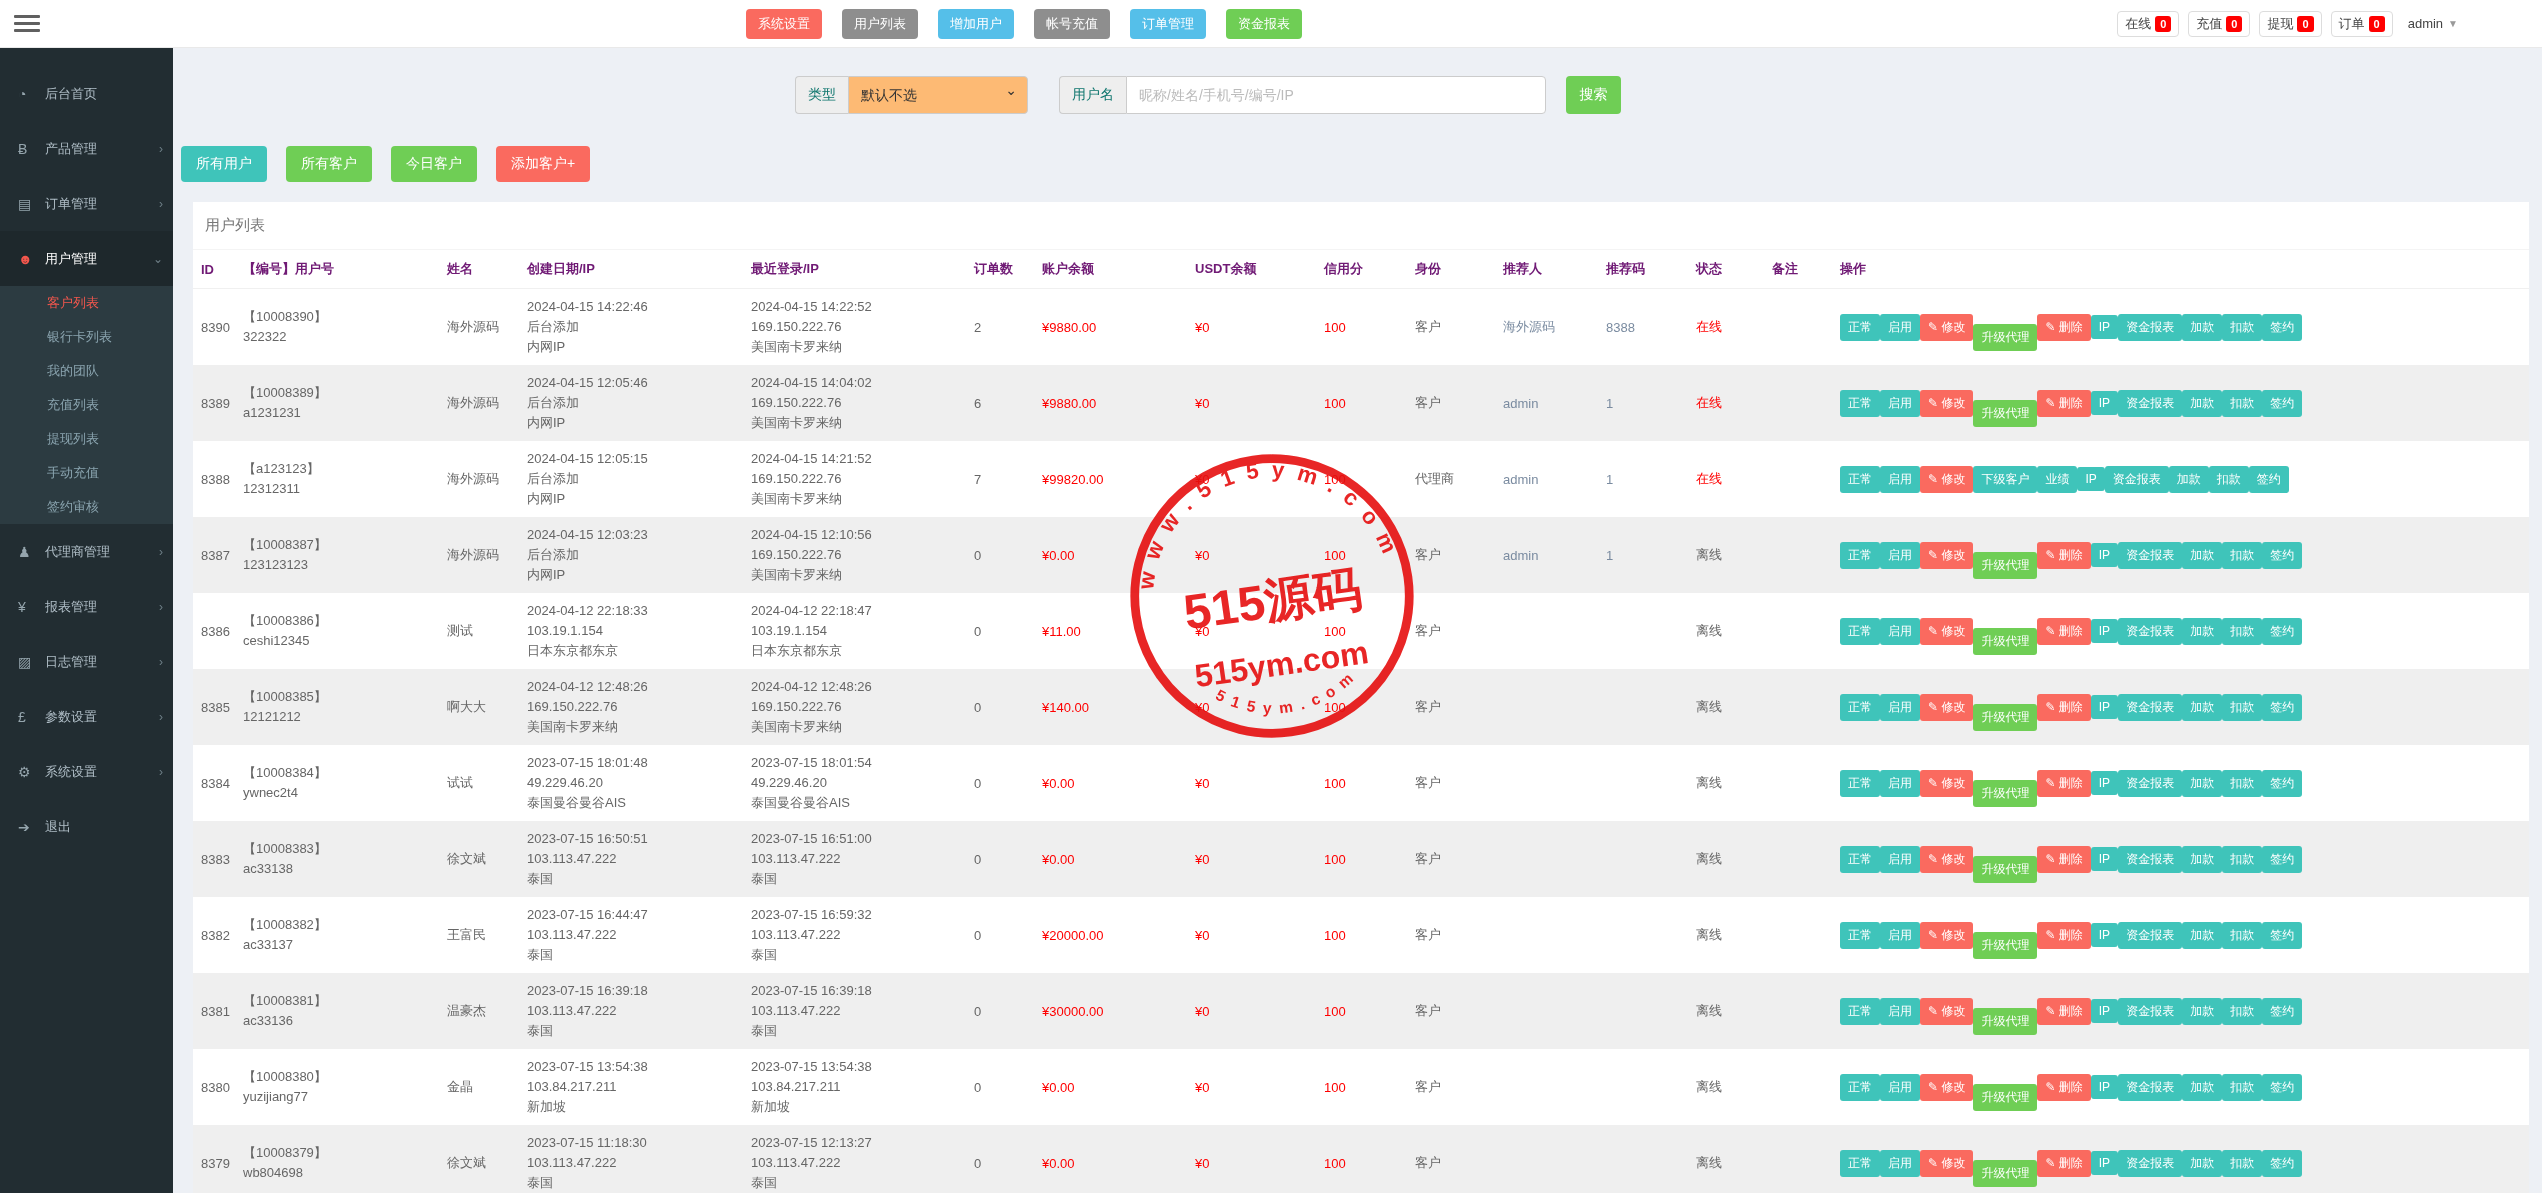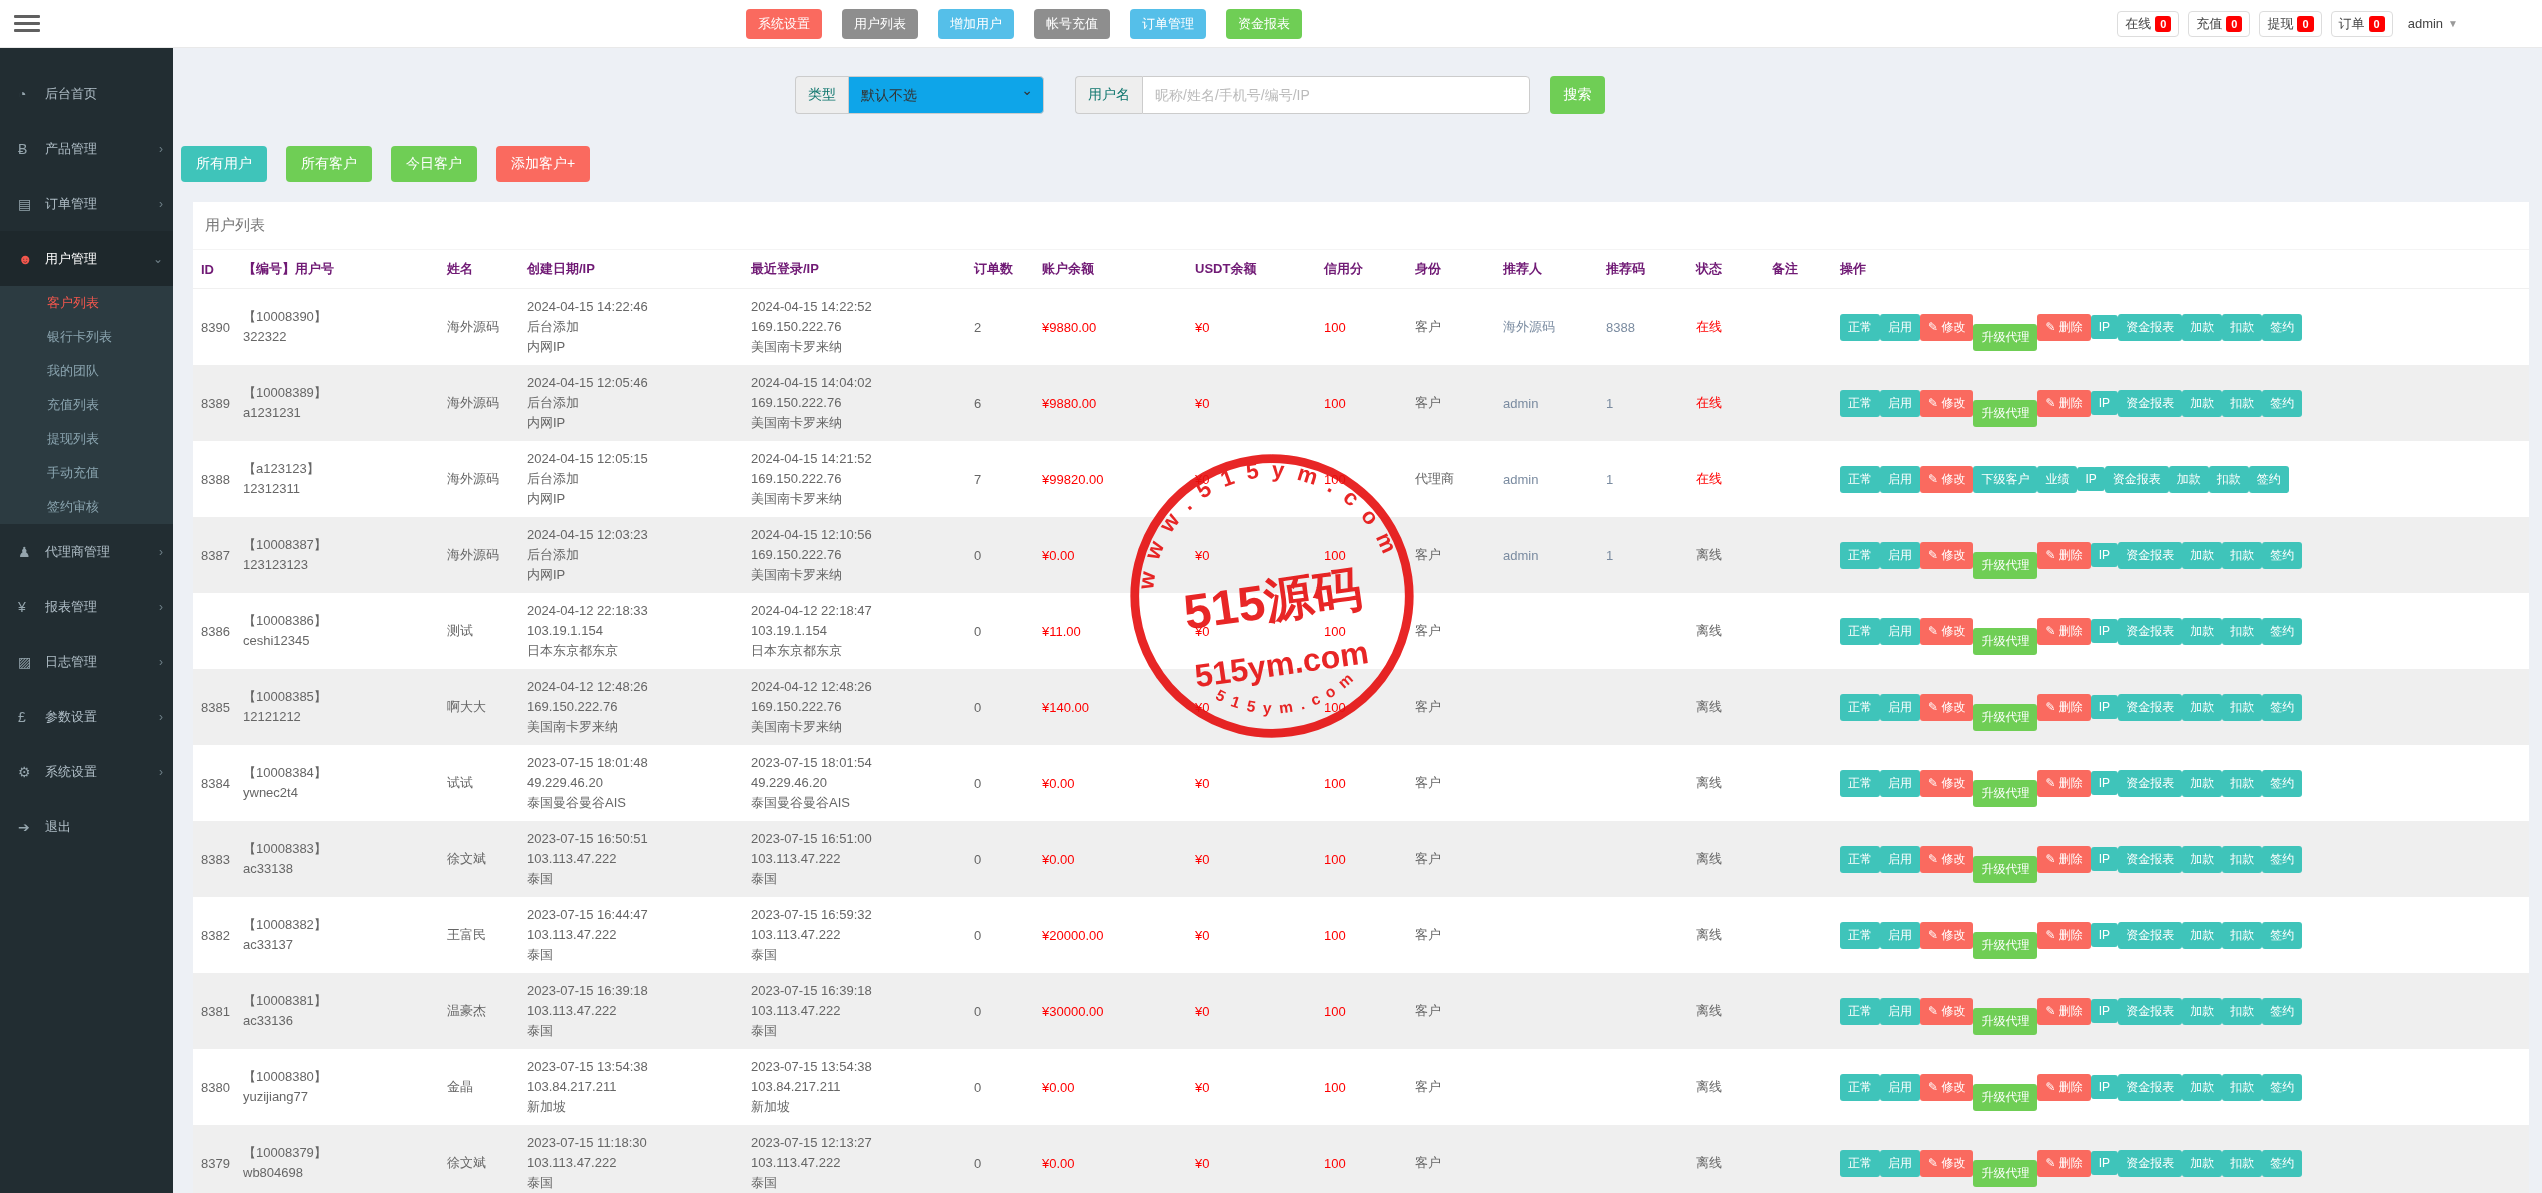--- a/index.html
+++ b/index.html
@@ -36,24 +36,24 @@
   .sb-item.active .ic { color:#f4574d; }
   .submenu { background:#2c3b41; padding:0 0; }
   .sub-item { height:34px; display:flex; align-items:center; padding-left:47px; color:#8aa4af; font-size:13px; cursor:pointer; }
   .sub-item.active { color:#f4574d; }
 
   
   .searchbar { padding:28px 0 0 622px; display:flex; align-items:flex-start; }
   .ig { display:inline-flex; height:38px; }
   .ig-addon { background:#eee; border:1px solid #ccc; border-right:0; border-radius:4px 0 0 4px; padding:0 12px; display:flex; align-items:center; color:#0f766e; font-size:14px; }
   .selwrap { position:relative; }
-  .selwrap select { -webkit-appearance:none; appearance:none; width:196px; height:38px; border:1px solid #ccc; border-radius:0 4px 4px 0; background:#0ea5e9; padding:0 28px 0 12px; font-size:14px; color:#333; font-family:inherit; }
+  .selwrap select { -webkit-appearance:none; appearance:none; width:180px; height:38px; border:1px solid #ccc; border-radius:0 4px 4px 0; background:#fdba74; padding:0 28px 0 12px; font-size:14px; color:#333; font-family:inherit; }
   .selwrap:after { content:"⌄"; position:absolute; right:11px; top:6px; color:#333; font-size:14px; pointer-events:none; }
   .gap31 { width:31px; } .gap20 { width:20px; }
-  .ig input { width:388px; height:38px; border:1px solid #ccc; border-radius:0 4px 4px 0; padding:0 12px; font-size:14px; color:#333; font-family:inherit; }
+  .ig input { width:420px; height:38px; border:1px solid #ccc; border-radius:0 4px 4px 0; padding:0 12px; font-size:14px; color:#333; font-family:inherit; }
   .ig input::placeholder { color:#bbb; }
   .search-btn { width:55px; height:38px; border:none; border-radius:4px; color:#fff; font-size:14px; cursor:pointer; font-family:inherit; }
 
   
   .filters { margin:32px 0 0 8px; display:flex; gap:19px; }
   .f-btn { border:none; color:#fff; font-size:14px; padding:9px 15px; border-radius:4px; cursor:pointer; font-family:inherit; white-space:nowrap; }
 
   
   .card { background:#fff; margin:20px 13px 0 20px; }
   .card-title { padding:14px 12px; font-size:15px; color:#777; border-bottom:1px solid #f4f4f4; }

